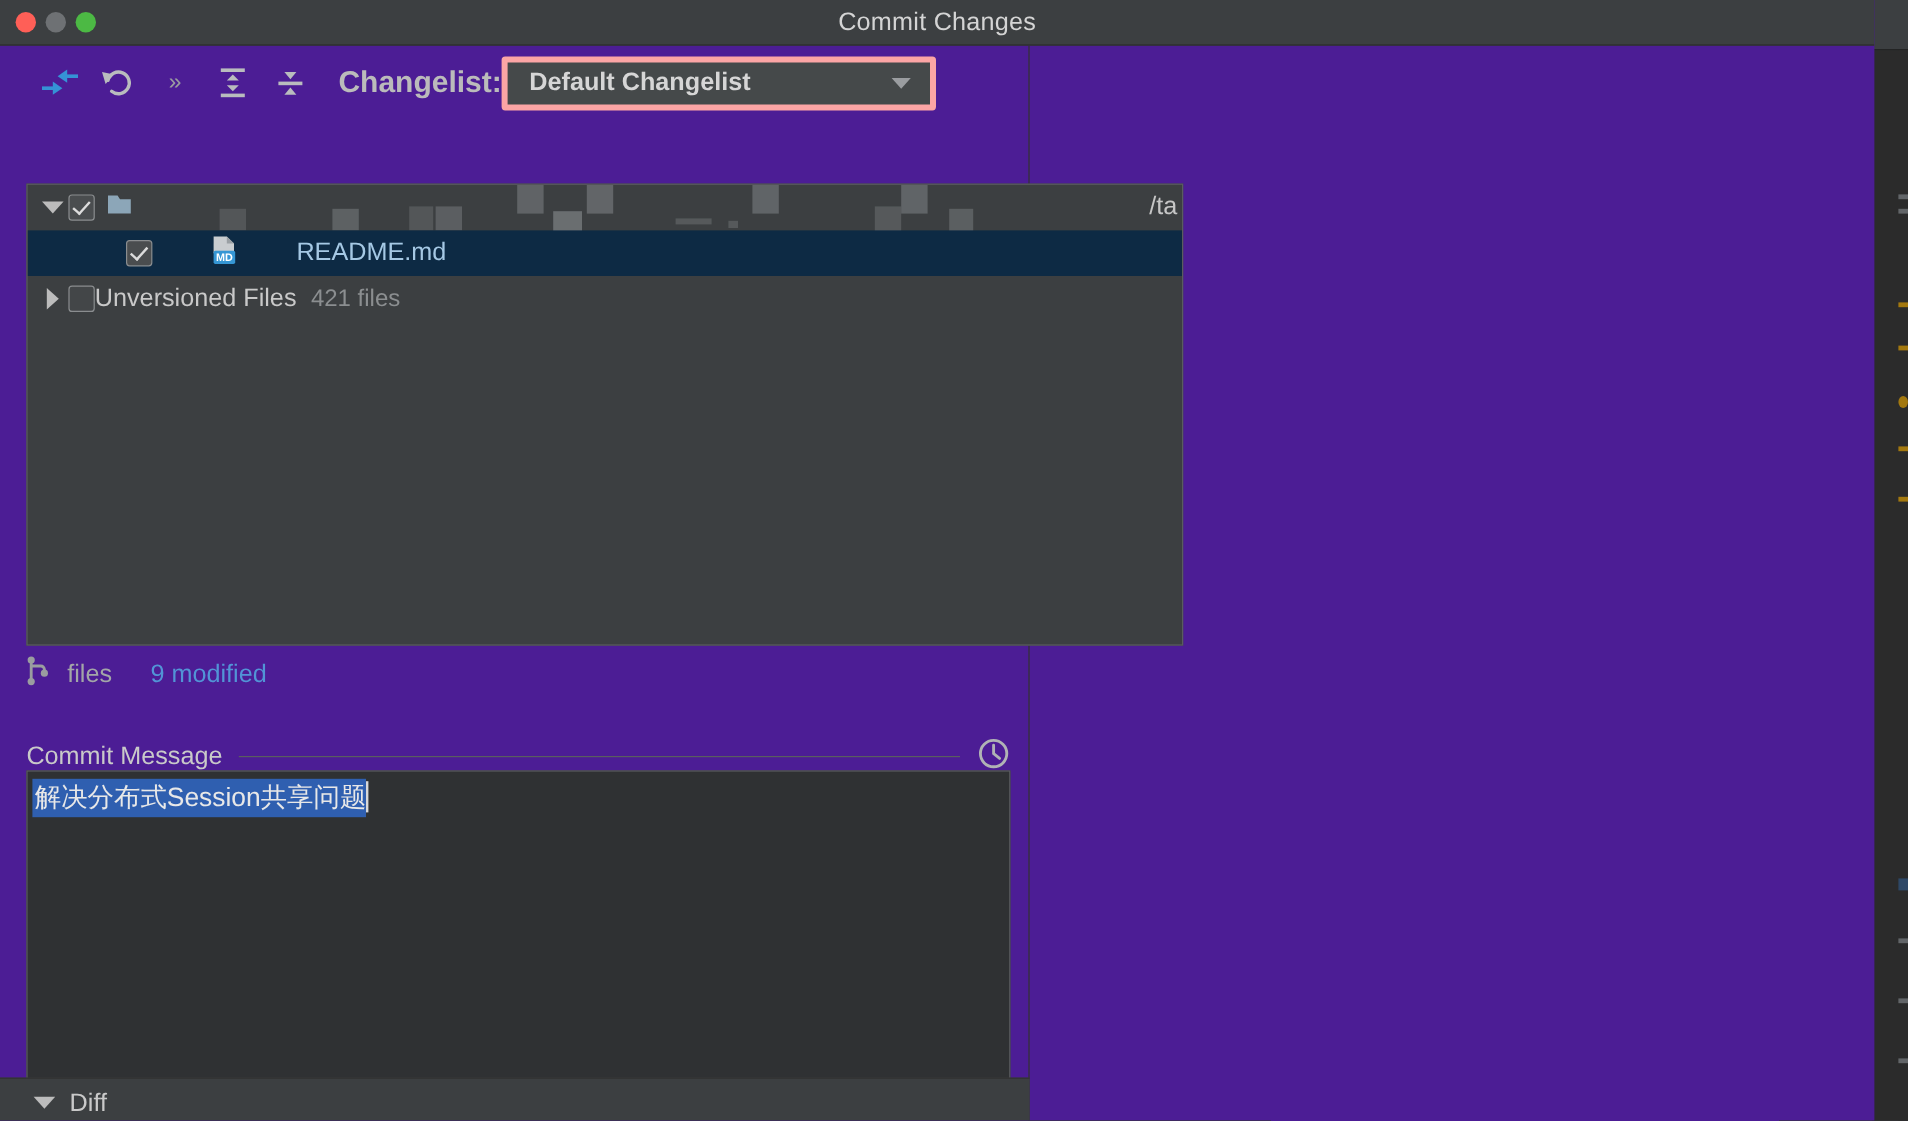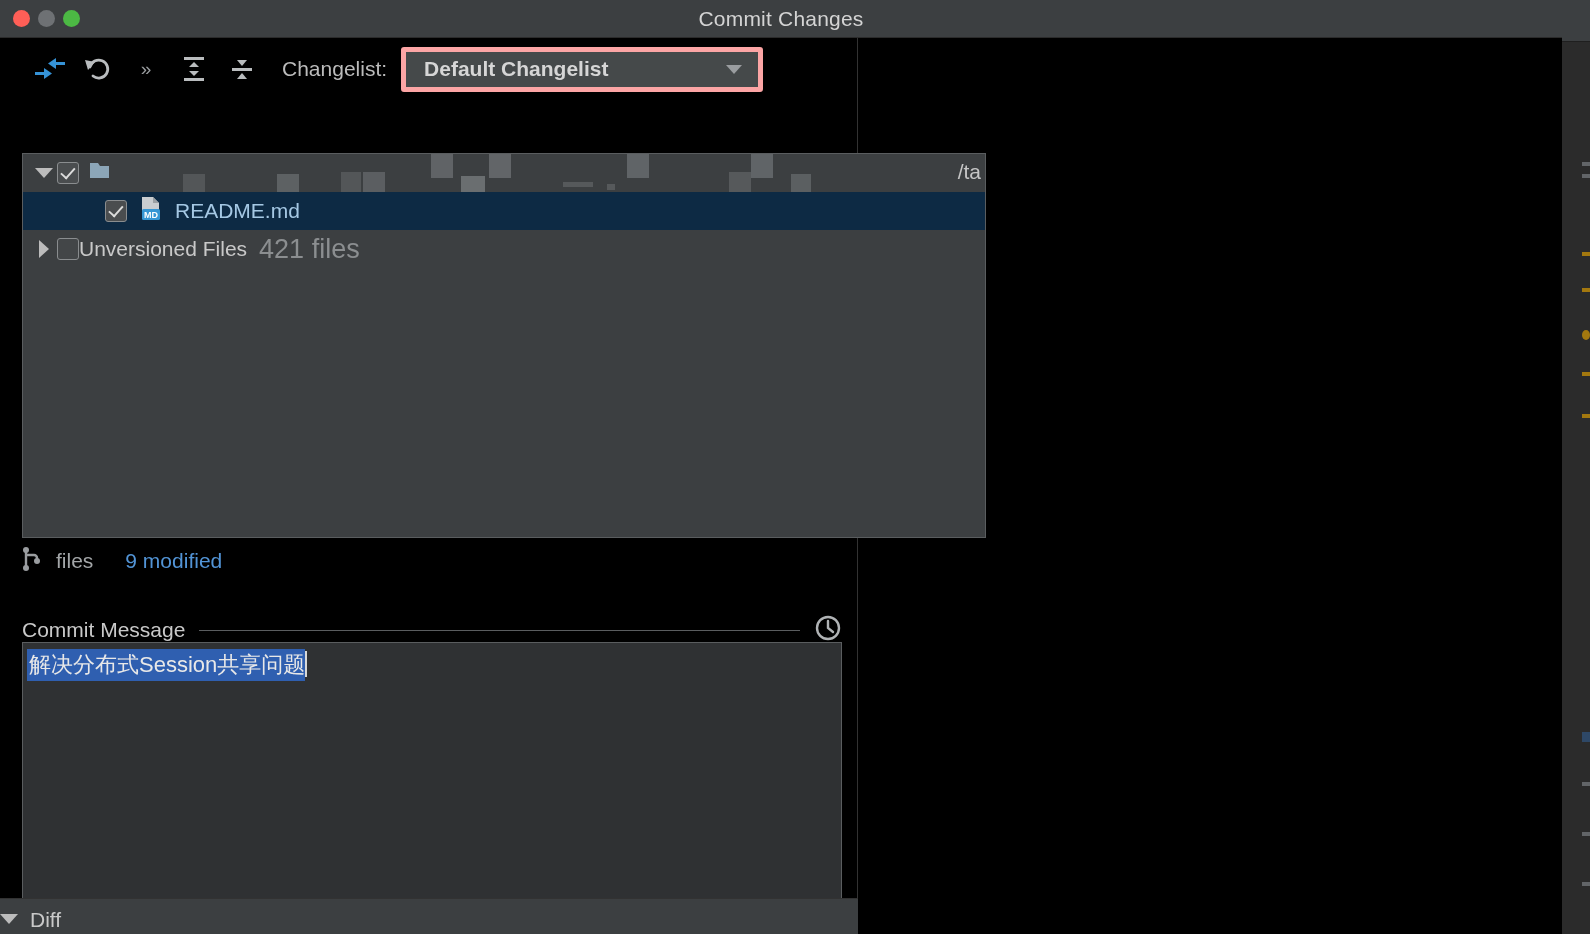--- a/index.html
+++ b/index.html
@@ -31,21 +31,21 @@
   .bg-ide .bg-line {
     position: absolute; left: 0; width: 8px; height: 4px; background: #b8860b; opacity: .85;
   }
   .bg-ide .bg-line.grey { background: #9aa0a6; opacity: .5; }
   .bg-ide .bg-line.blue { background: #2f4b6e; opacity: .9; }
 
   
   .window {
     position: absolute; top: 0; left: 0;
     width: 1562px; height: 934px;
-    background: #000000;
+    background: #4c1d95;
     overflow: hidden;
   }
   .titlebar {
     position: relative;
     height: 38px;
     background: #3c3f41;
     border-bottom: 1px solid #2b2b2b;
     display: flex; align-items: center;
   }
   .traffic { display: flex; gap: 8px; margin-left: 13px; }
@@ -74,22 +74,22 @@
   }
   .tb-btn {
     width: 48px; height: 40px;
     display: flex; align-items: center; justify-content: center;
     cursor: default;
   }
   .tb-btn svg { display: block; }
   .chev { color: #9a9da0; font-size: 19px; padding: 0 4px; }
 
   .cl-label {
-    margin-left: 16px; margin-right: 14px;
-    color: #bbbbbb; font-size: 21px;
+    margin-left: 16px; margin-right: 0;
+    color: #bbbbbb; font-size: 25px; font-weight: bold;
   }
   .cl-select {
     width: 362px; height: 45px;
     background: #45494a;
     border: 5px solid #fca5a5;
     border-radius: 3px;
     display: flex; align-items: center;
     padding: 0 10px 0 18px;
     position: relative;
   }
@@ -110,21 +110,21 @@
     position: absolute; left: 22px; top: 115px;
     width: 964px; height: 385px;
     background: #3c3f41;
     border: 1px solid #5a5d5f;
     overflow: hidden;
   }
   .tree-row {
     height: 38px; display: flex; align-items: center;
     padding-left: 8px; position: relative;
   }
-  .tree-row.selected { background: #0d2a44; }
+  .tree-row.selected { background: #0d2a44; gap: 36px; }
   .tri {
     width: 26px; display: flex; align-items: center; justify-content: center;
   }
   .tri .down {
     width: 0; height: 0;
     border-left: 9px solid transparent;
     border-right: 9px solid transparent;
     border-top: 10px solid #bcbcbc;
   }
   .tri .right {
@@ -151,21 +151,21 @@
   .redacted { position: absolute; left: 0; top: 0; height: 38px; width: 820px; pointer-events: none; }
   .blk { position: absolute; background: #6f7376; }
   .path-tail {
     position: absolute; right: 4px; top: 6px;
     color: #c6c6c6; font-size: 21px;
   }
   .file-label {
     margin-left: 10px; color: #a5c8e4; font-size: 21px;
   }
   .unv-label { margin-left: 0; color: #c9c9c9; font-size: 21px; }
-  .unv-count { margin-left: 12px; color: #8b8e90; font-size: 27px; }
+  .unv-count { margin-left: 12px; color: #8b8e90; font-size: 20px; }
   .md-ico { margin-left: 12px; }
 
   
   .status {
     position: absolute; left: 22px; top: 508px;
     display: flex; align-items: center; gap: 0;
   }
   .branch-ico { margin-right: 12px; }
   .branch-name { color: #a3a6a8; font-size: 21px; }
   .modified { color: #5294d6; font-size: 21px; margin-left: 32px; }
@@ -196,21 +196,21 @@
   }
   .cm-text::after {
     content: ""; position: absolute; right: -2px; top: 2px;
     width: 2px; height: 26px; background: #d8d8d8;
   }
 
   
   .diff-bar {
     position: absolute; left: 0; bottom: 0; width: 858px; height: 36px;
     background: #3c3f41; border-top: 1px solid #323232;
-    display: flex; align-items: flex-end; padding-bottom: 2px;
+    display: flex; align-items: flex-end; padding-left: 28px; padding-bottom: 2px;
   }
   .diff-tri {
     width: 0; height: 0;
     border-left: 9px solid transparent;
     border-right: 9px solid transparent;
     border-top: 10px solid #bcbcbc;
     margin-right: 12px; margin-bottom: 8px;
   }
   .diff-label { color: #c9c9c9; font-size: 21px; }
 </style>

